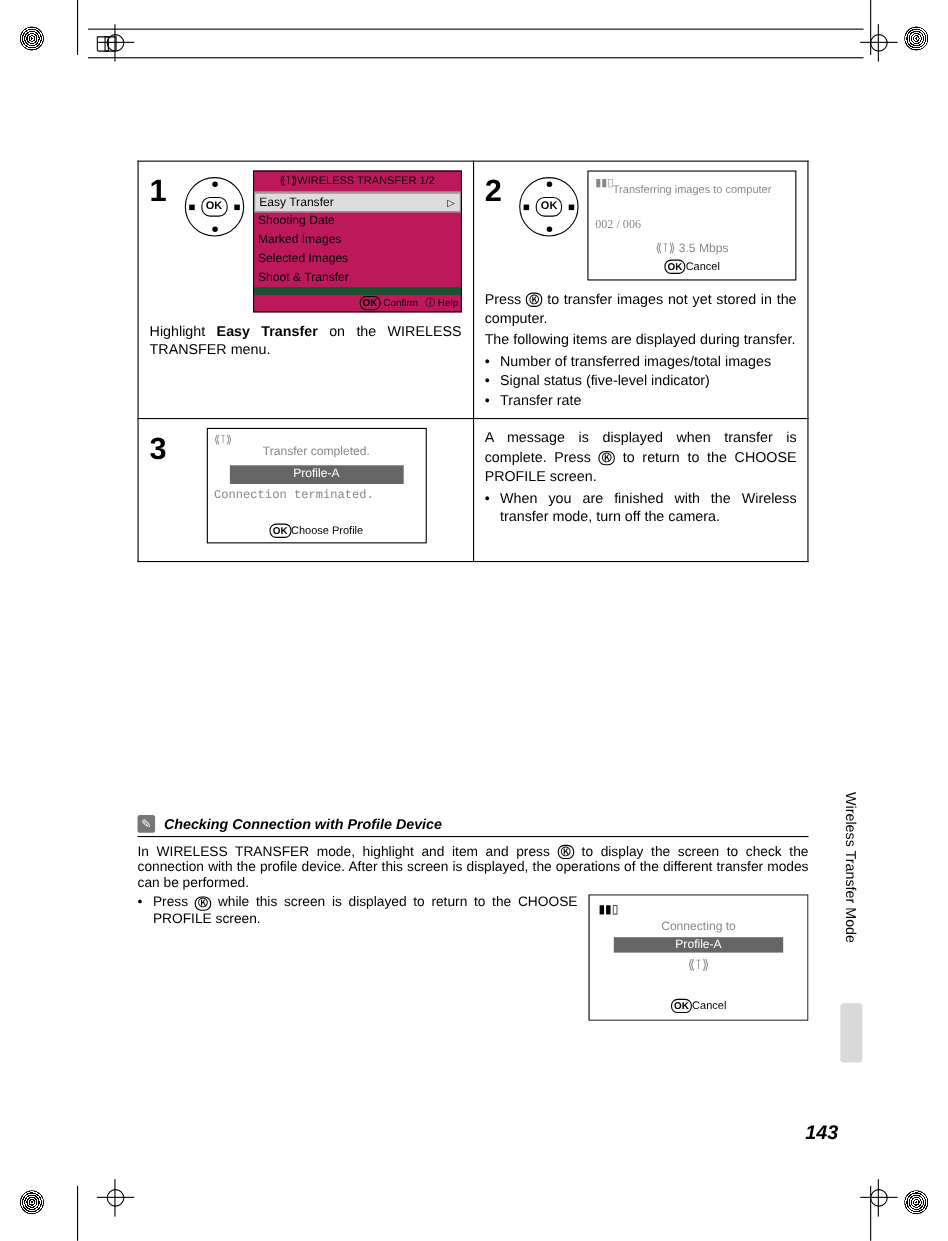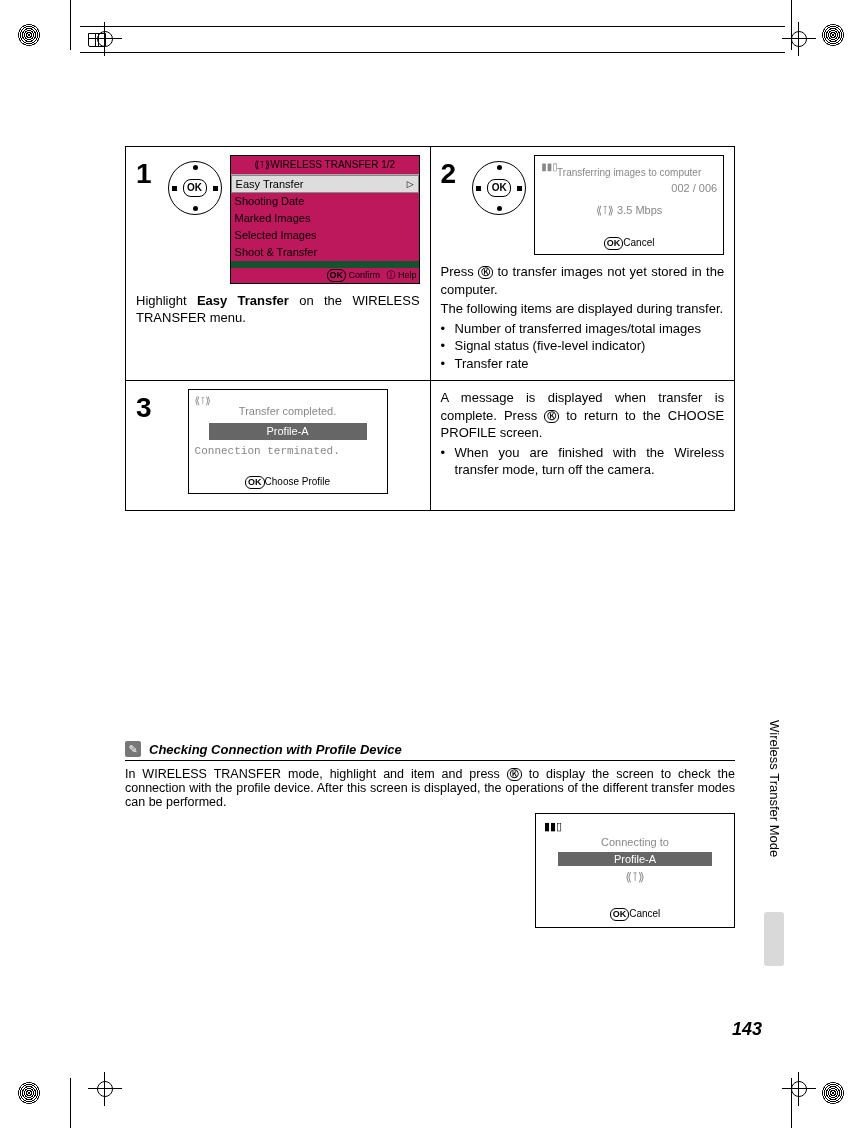--- a/index.html
+++ b/index.html
@@ -72,21 +72,21 @@
   .lcd .lcd-item { padding:1px 4px; }
   .lcd .lcd-item.sel { background:#ddd; border:1px solid #888; display:flex; justify-content:space-between; align-items:center; }
   .lcd .lcd-foot { text-align:right; font-size:9px; padding:1px 2px; border-top:7px solid #14532d; }
   .lcd .arrow { font-size:9px; }
 
   .lcd2 {
     border:1.5px solid #000; width:190px; height:100px; font-size:11px; color:#888; position:relative; padding:6px;
   }
   .lcd2 .sig { position:absolute; top:4px; left:6px; font-size:10px;}
   .lcd2 .t1 { text-align:center; font-size:10px; margin-top:4px;}
-  .lcd2 .t2 { text-align:right; font-size:11px; margin-top:1px;}
+  .lcd2 .t2 { text-align:left; font-size:11px; margin-top:17px;font-family:Liberation Serif, serif;}
   .lcd2 .rate { text-align:center; font-size:11px; margin-top:8px;}
   .lcd2 .foot { position:absolute; bottom:4px; left:0; right:0; text-align:center; font-size:10px; color:#000;}
 
   .lcd3 {
     border:1.5px solid #000; width:200px; height:105px; font-size:11px; color:#888; position:relative; padding:6px;
     margin-left:20px;
   }
   .lcd3 .ant { position:absolute; top:4px; left:6px; font-size:10px;}
   .lcd3 .msg1{ text-align:center; margin-top:8px;}
   .lcd3 .bar { background:#666; color:#fff; text-align:center; margin:4px 14px; font-size:11px; padding:1px 0;}
@@ -256,19 +256,24 @@
       <span>In WIRELESS TRANSFER mode, highlight and item and press </span><span class="ok-inline">Ⓚ</span><span> to display the screen to check the connection with the profile device. After this screen is displayed, the operations of the different transfer modes can be performed.</span>
     </div>
     <div style="overflow:hidden; margin-top:4px;">
       <div class="lcd4">
         <div class="sig">▮▮▯</div>
         <div class="msg1">Connecting to</div>
         <div class="bar">Profile-A</div>
         <div class="ant">⟪⊺⟫</div>
         <div class="foot"><span class="ok-inline">OK</span><span>Cancel</span></div>
       </div>
+      <ul class="bul" style="font-size:12.5px;">
+        <li>
+          <span>Press </span><span class="ok-inline">Ⓚ</span><span> while this screen is displayed to return to the CHOOSE PROFILE screen.</span>
+        </li>
+      </ul>
     </div>
   </div>
 </div>
 
 <div class="side-tab">Wireless Transfer Mode</div>
 <div class="side-block"></div>
 <div class="page-num">143</div>
 
 </body></html>

